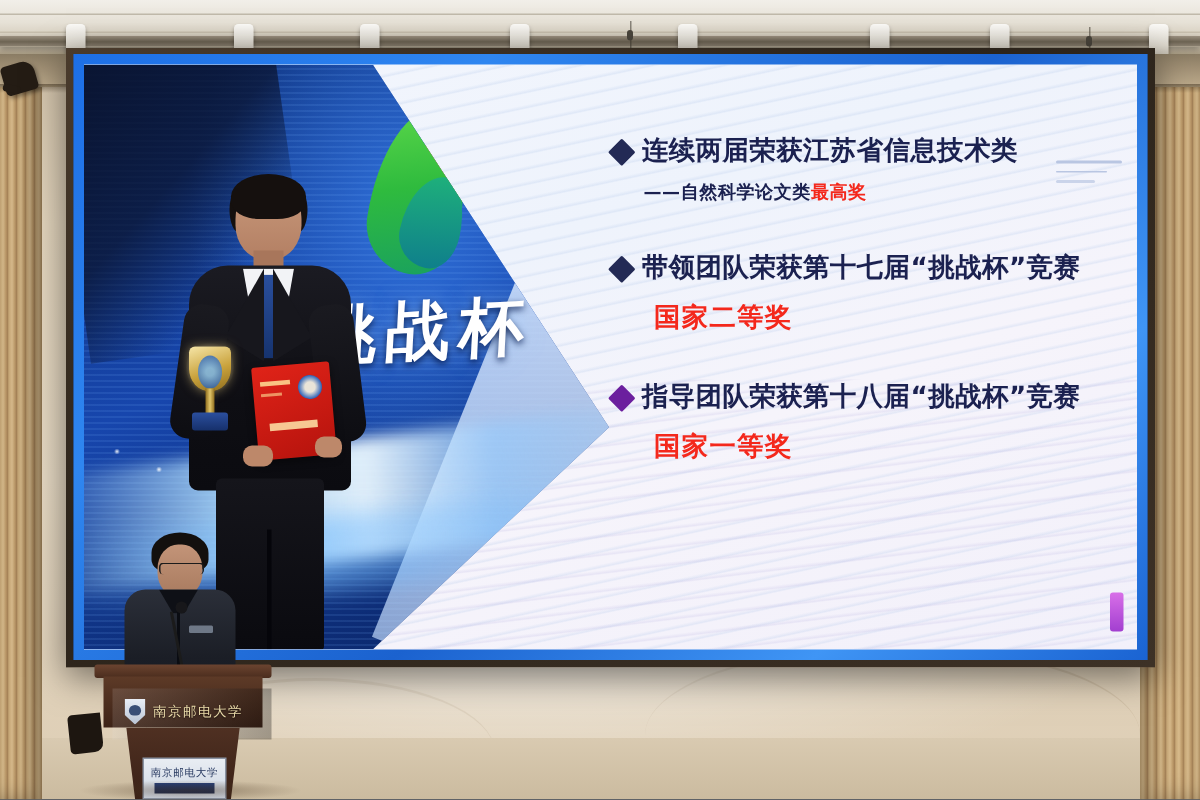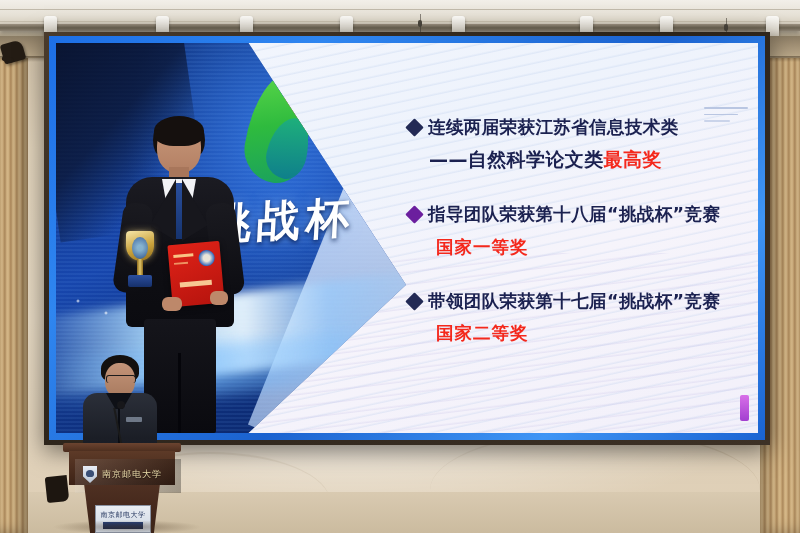--- a/index.html
+++ b/index.html
@@ -182,29 +182,29 @@
   .t-glow{position:absolute;left:2px;top:-4px;width:32px;height:36px;border-radius:50%;
       background:radial-gradient(circle,rgba(255,240,190,.55),rgba(255,240,190,0) 70%);}
   .t-stem{position:absolute;left:15px;top:28px;width:6px;height:18px;
       background:linear-gradient(90deg,#8e6c1d,#e2c66a,#8e6c1d);}
   .t-base{position:absolute;left:6px;top:44px;width:24px;height:12px;border-radius:2px;
       background:linear-gradient(180deg,#2b4f9e,#16306b);}
   .t-blue{position:absolute;left:10px;top:6px;width:16px;height:22px;border-radius:50%;
       background:radial-gradient(circle,#6fb7ff 20%,#1f5fc0 80%);opacity:.75;}
 
   
-  .bullets{position:absolute;left:352px;top:46px;width:330px;margin-top:26px;}
+  .bullets{position:absolute;left:352px;top:46px;width:330px;}
   .bullet{margin-bottom:30px;}
   .b-row{display:flex;align-items:flex-start;}
   .dia{width:13px;height:13px;margin-top:6px;margin-right:7px;flex:none;
       transform:rotate(45deg);border-radius:1px;background:#232a55;}
   .dia.purple{background:#6b1f9e;}
   .b-main{font-size:17.5px;line-height:1.38;color:#1b2150;font-weight:700;
       letter-spacing:.4px;white-space:nowrap;}
-  .b-sub{font-size:19px;line-height:1.38;color:#1b2150;font-weight:700;
+  .b-sub{font-size:12px;line-height:1.38;color:#1b2150;font-weight:700;
       letter-spacing:.4px;margin-left:21px;margin-top:7px;white-space:nowrap;}
   .red{color:#f4281c;}
   .redline{color:#f4281c;font-size:17.5px;font-weight:700;letter-spacing:1px;
       margin-left:28px;margin-top:8px;display:block;}
 
   
   .deco-lines{position:absolute;left:648px;top:64px;width:44px;}
   .deco-lines i{display:block;height:1.5px;background:#b9c6e2;margin-bottom:5px;border-radius:1px;}
   .deco-lines i:nth-child(2){width:78%;}
   .deco-lines i:nth-child(3){width:60%;opacity:.7;}
@@ -365,32 +365,32 @@
             <span class="dia"></span>
             <span class="b-main">连续两届荣获江苏省信息技术类</span>
           </div>
           <div class="b-sub">
             <span>——自然科学论文类</span><span class="red">最高奖</span>
           </div>
         </div>
 
         <div class="bullet">
           <div class="b-row">
+            <span class="dia"></span>
+            <span class="b-main">带领团队荣获第十七届“挑战杯”竞赛</span>
+          </div>
+          <span class="redline">国家二等奖</span>
+        </div>
+
+        <div class="bullet">
+          <div class="b-row">
             <span class="dia purple"></span>
             <span class="b-main">指导团队荣获第十八届“挑战杯”竞赛</span>
           </div>
           <span class="redline">国家一等奖</span>
-        </div>
-
-        <div class="bullet">
-          <div class="b-row">
-            <span class="dia"></span>
-            <span class="b-main">带领团队荣获第十七届“挑战杯”竞赛</span>
-          </div>
-          <span class="redline">国家二等奖</span>
         </div>
 
       </div>
 
       <div class="deco-lines">
         <i></i>
         <i></i>
         <i></i>
       </div>
       <div class="purple-tab"></div>

